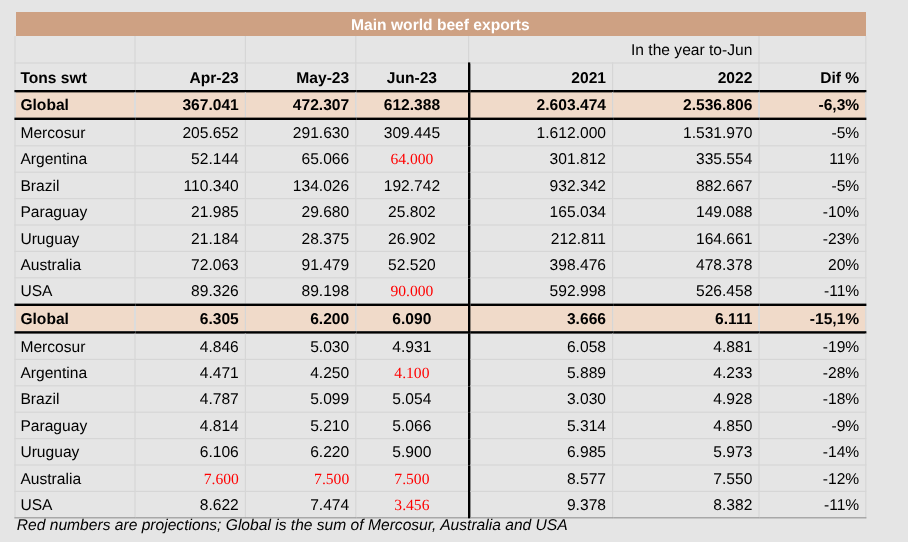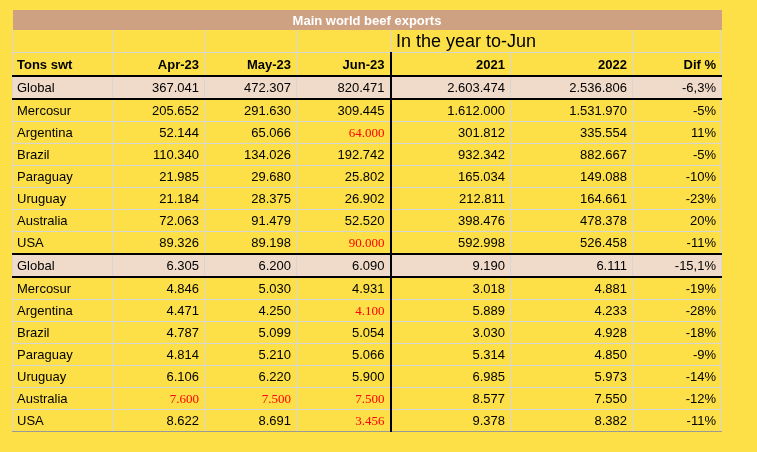--- a/index.html
+++ b/index.html
@@ -3,48 +3,48 @@
 <meta charset="utf-8">
 <style>
   :root{
     --band:#CEA183;
     --hl:#F0DAC9;
     --red:#FF0000;
     --grid:#D6D6D6;
   }
   html,body{margin:0;padding:0;background:#ffffff;}
   body{width:757px;height:452px;font-family:"Liberation Sans",sans-serif;color:#000;}
-  .sheet{position:relative;width:757px;height:452px;background:#fde047;overflow:hidden;}
+  .sheet{position:relative;width:757px;height:452px;background:#e5e5e5;overflow:hidden;}
   table.exports{
     position:absolute;left:12px;top:10px;width:709px;
     border-collapse:collapse;table-layout:fixed;
     font-size:13px;
   }
   td,th{padding:0 5px;white-space:nowrap;overflow:hidden;vertical-align:middle;}
   .title-row td{
     height:20px;background:var(--band);color:#fff;
     font-weight:bold;text-align:center;font-size:13px;border:none;
   }
   .year-row td{height:22px;border-right:1px solid var(--grid);border-bottom:1px solid var(--grid);}
   .year-row td:first-child{border-left:1px solid var(--grid);}
-  .year-row td.year{text-align:left;font-size:18px;}
+  .year-row td.year{text-align:right;font-size:13px;}
   .header-row th{
     height:22px;font-weight:bold;font-size:13px;
     border-right:1px solid var(--grid);border-bottom:2px solid #000;
   }
   .header-row th:first-child{border-left:1px solid var(--grid);}
   .data-row td{
     height:21px;border-right:1px solid var(--grid);border-bottom:1px solid var(--grid);
   }
   .data-row td:first-child{border-left:1px solid var(--grid);}
   .label{text-align:left;padding-left:4px;}
   .num{text-align:right;}
-  td.vblack,th.vblack{border-right:2px solid #000 !important;}
+  td.vblack,th.vblack{border-right:2px solid #000 !important;text-align:center;}
   tr.highlight td{
-    background:var(--hl);font-weight:normal;
+    background:var(--hl);font-weight:bold;
     border-top:2px solid #000;border-bottom:2px solid #000;
   }
   tr.sep td{border-top:1px solid #000;}
   tr.last td{border-bottom:1px solid #999;}
   tr.unit-row td{height:18px;font-weight:bold;border:none;background:#fff;}
   td.red{color:var(--red);font-family:Liberation Serif, serif;}
   .footnote{
     position:absolute;left:14px;top:430px;
     font-style:italic;font-size:13px;color:#000;
   }
@@ -83,21 +83,21 @@
         <th class="num">2021</th>
         <th class="num">2022</th>
         <th class="num">Dif %</th>
       </tr>
     </thead>
     <tbody>
         <tr class="data-row highlight">
           <td class="label">Global</td>
           <td class="num">367.041</td>
           <td class="num">472.307</td>
-          <td class="num vblack">820.471</td>
+          <td class="num vblack">612.388</td>
           <td class="num">2.603.474</td>
           <td class="num">2.536.806</td>
           <td class="num">-6,3%</td>
         </tr>
         <tr class="data-row">
           <td class="label">Mercosur</td>
           <td class="num">205.652</td>
           <td class="num">291.630</td>
           <td class="num vblack">309.445</td>
           <td class="num">1.612.000</td>
@@ -156,30 +156,30 @@
           <td class="num vblack red">90.000</td>
           <td class="num">592.998</td>
           <td class="num">526.458</td>
           <td class="num">-11%</td>
         </tr>
         <tr class="data-row highlight">
           <td class="label">Global</td>
           <td class="num">6.305</td>
           <td class="num">6.200</td>
           <td class="num vblack">6.090</td>
-          <td class="num">9.190</td>
+          <td class="num">3.666</td>
           <td class="num">6.111</td>
           <td class="num">-15,1%</td>
         </tr>
         <tr class="data-row">
           <td class="label">Mercosur</td>
           <td class="num">4.846</td>
           <td class="num">5.030</td>
           <td class="num vblack">4.931</td>
-          <td class="num">3.018</td>
+          <td class="num">6.058</td>
           <td class="num">4.881</td>
           <td class="num">-19%</td>
         </tr>
         <tr class="data-row">
           <td class="label">Argentina</td>
           <td class="num">4.471</td>
           <td class="num">4.250</td>
           <td class="num vblack red">4.100</td>
           <td class="num">5.889</td>
           <td class="num">4.233</td>
@@ -217,21 +217,22 @@
           <td class="num red">7.600</td>
           <td class="num red">7.500</td>
           <td class="num vblack red">7.500</td>
           <td class="num">8.577</td>
           <td class="num">7.550</td>
           <td class="num">-12%</td>
         </tr>
         <tr class="data-row last">
           <td class="label">USA</td>
           <td class="num">8.622</td>
-          <td class="num">8.691</td>
+          <td class="num">7.474</td>
           <td class="num vblack red">3.456</td>
           <td class="num">9.378</td>
           <td class="num">8.382</td>
           <td class="num">-11%</td>
         </tr>
       </tbody>
   </table>
+  <div class="footnote">Red numbers are projections; Global is the sum of Mercosur, Australia and USA</div>
 </div>
 
 </body></html>

